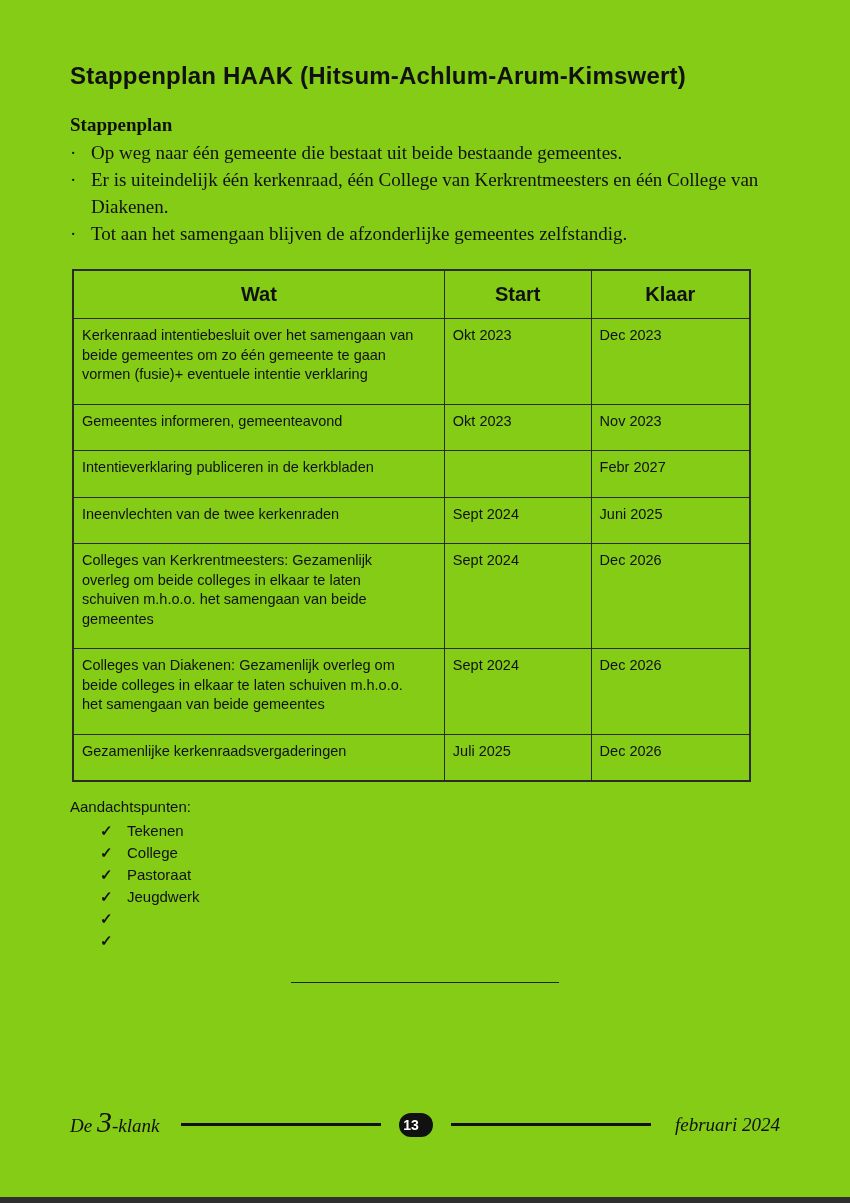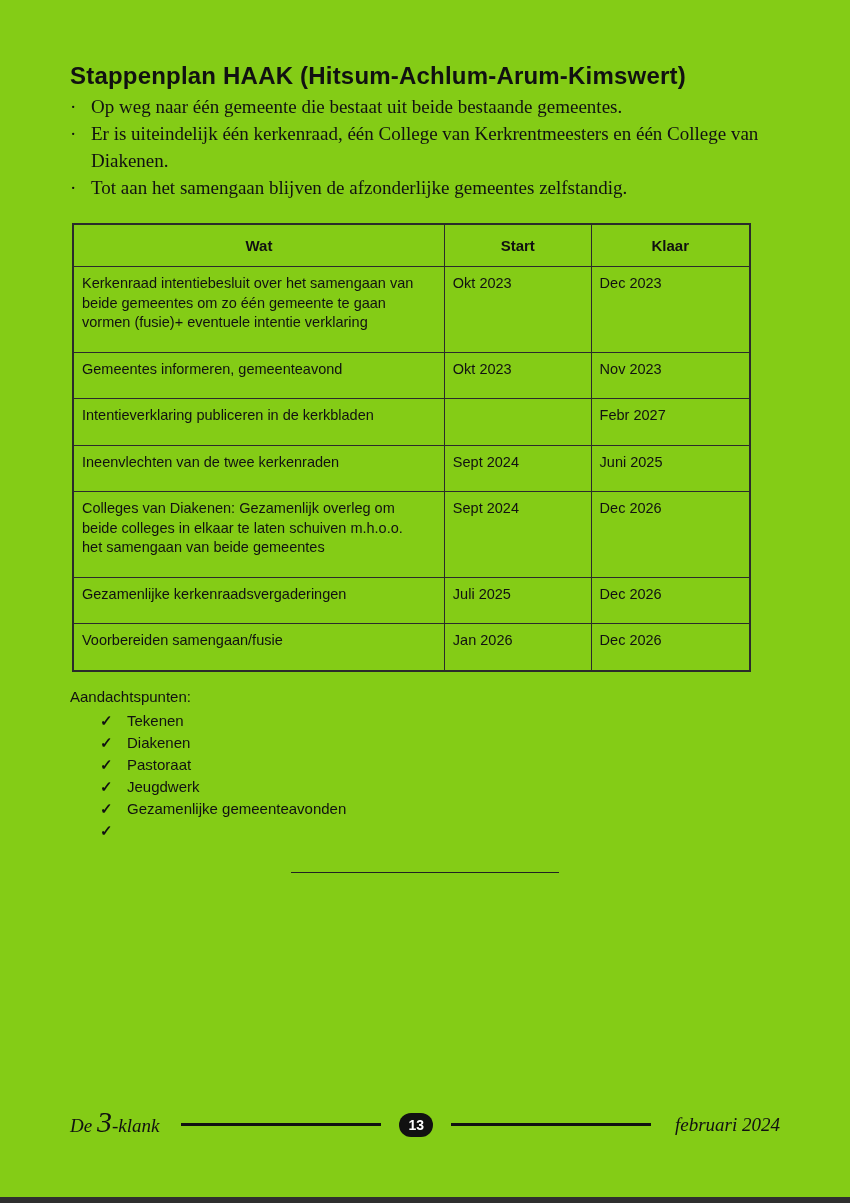--- a/index.html
+++ b/index.html
@@ -44,21 +44,21 @@
     font-family:"Liberation Sans", sans-serif;
     color:#111;
     border:2px solid #2b2b2b;
   }
   .plan-table th, .plan-table td {
     border:1px solid #2b2b2b;
     vertical-align:top;
   }
   .plan-table th {
     font-weight:bold;
-    font-size:15px;
+    font-size:20px;
     text-align:center;
     padding:12px 4px;
   }
   .plan-table td {
     font-size:14.5px;
     line-height:19.5px;
     padding:7px 24px 19px 8px;
   }
   .col-wat   { width:384px; }
   .col-start { width:153px; }
@@ -106,21 +106,21 @@
   .footer-rule.right { margin-right:16px; }
   .page-badge {
     flex:none;
     min-width:34px;
     height:24px;
     line-height:24px;
     padding:0 4px;
     background:#111;
     color:#fff;
     border-radius:14px;
-    text-align:center;
+    text-align:left;
     font-family:"Liberation Sans", sans-serif;
     font-style:normal;
     font-weight:bold;
     font-size:14px;
   }
   .footer-date { white-space:nowrap; }
 
   .scan-edge {
     position:absolute;
     left:0; right:0; bottom:0;
@@ -129,20 +129,21 @@
   }
 </style>
 </head>
 <body>
 
 <div class="page">
   <div class="content">
 
     <h1 class="title">Stappenplan HAAK (Hitsum-Achlum-Arum-Kimswert)</h1>
 
+    <h2 class="section-heading">Stappenplan</h2>
 
     <ul class="bullets">
       <li>
         <span class="bullet-glyph">·</span>
         <span class="bullet-text">Op weg naar één gemeente die bestaat uit beide bestaande gemeentes.</span>
       </li>
       <li>
         <span class="bullet-glyph">·</span>
         <span class="bullet-text">Er is uiteindelijk één kerkenraad, één College van Kerkrentmeesters en één College van Diakenen.</span>
       </li>
@@ -175,59 +176,58 @@
           <td class="col-wat">Intentieverklaring publiceren in de kerkbladen</td>
           <td class="col-start"></td>
           <td class="col-klaar">Febr 2027</td>
         </tr>
         <tr>
           <td class="col-wat">Ineenvlechten van de twee kerkenraden</td>
           <td class="col-start">Sept 2024</td>
           <td class="col-klaar">Juni 2025</td>
         </tr>
         <tr>
+          <td class="col-wat">Colleges van Kerkrentmeesters: Gezamenlijk overleg om beide colleges in elkaar te laten schuiven m.h.o.o. het samengaan van beide gemeentes</td>
+          <td class="col-start">Sept 2024</td>
+          <td class="col-klaar">Dec 2026</td>
+        </tr>
+        <tr>
           <td class="col-wat">Colleges van Diakenen: Gezamenlijk overleg om beide colleges in elkaar te laten schuiven m.h.o.o. het samengaan van beide gemeentes</td>
           <td class="col-start">Sept 2024</td>
           <td class="col-klaar">Dec 2026</td>
         </tr>
         <tr>
           <td class="col-wat">Gezamenlijke kerkenraadsvergaderingen</td>
           <td class="col-start">Juli 2025</td>
           <td class="col-klaar">Dec 2026</td>
         </tr>
-        <tr>
-          <td class="col-wat">Voorbereiden samengaan/fusie</td>
-          <td class="col-start">Jan 2026</td>
-          <td class="col-klaar">Dec 2026</td>
-        </tr>
       </tbody>
     </table>
 
     <div class="aandacht">
       <div>Aandachtspunten:</div>
       <ul class="check-list">
         <li>
           <span class="check-icon">✓</span>
           <span>Tekenen</span>
         </li>
         <li>
           <span class="check-icon">✓</span>
-          <span>Diakenen</span>
+          <span>College</span>
         </li>
         <li>
           <span class="check-icon">✓</span>
           <span>Pastoraat</span>
         </li>
         <li>
           <span class="check-icon">✓</span>
           <span>Jeugdwerk</span>
         </li>
         <li>
           <span class="check-icon">✓</span>
-          <span>Gezamenlijke gemeenteavonden</span>
         </li>
         <li>
           <span class="check-icon">✓</span>
         </li>
       </ul>
     </div>
 
     <div class="divider"></div>
 
   </div>

